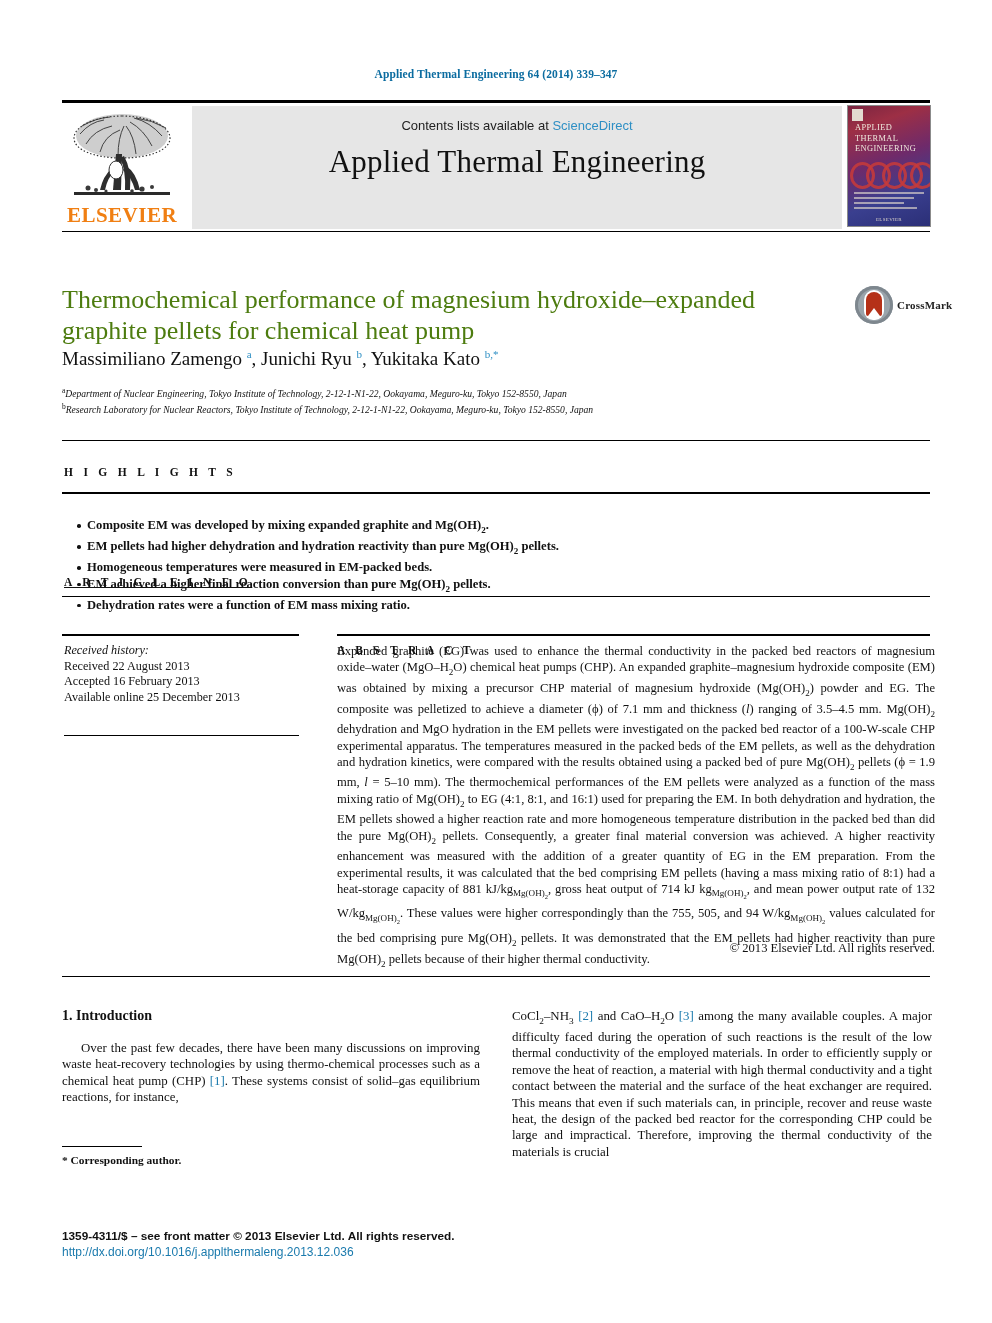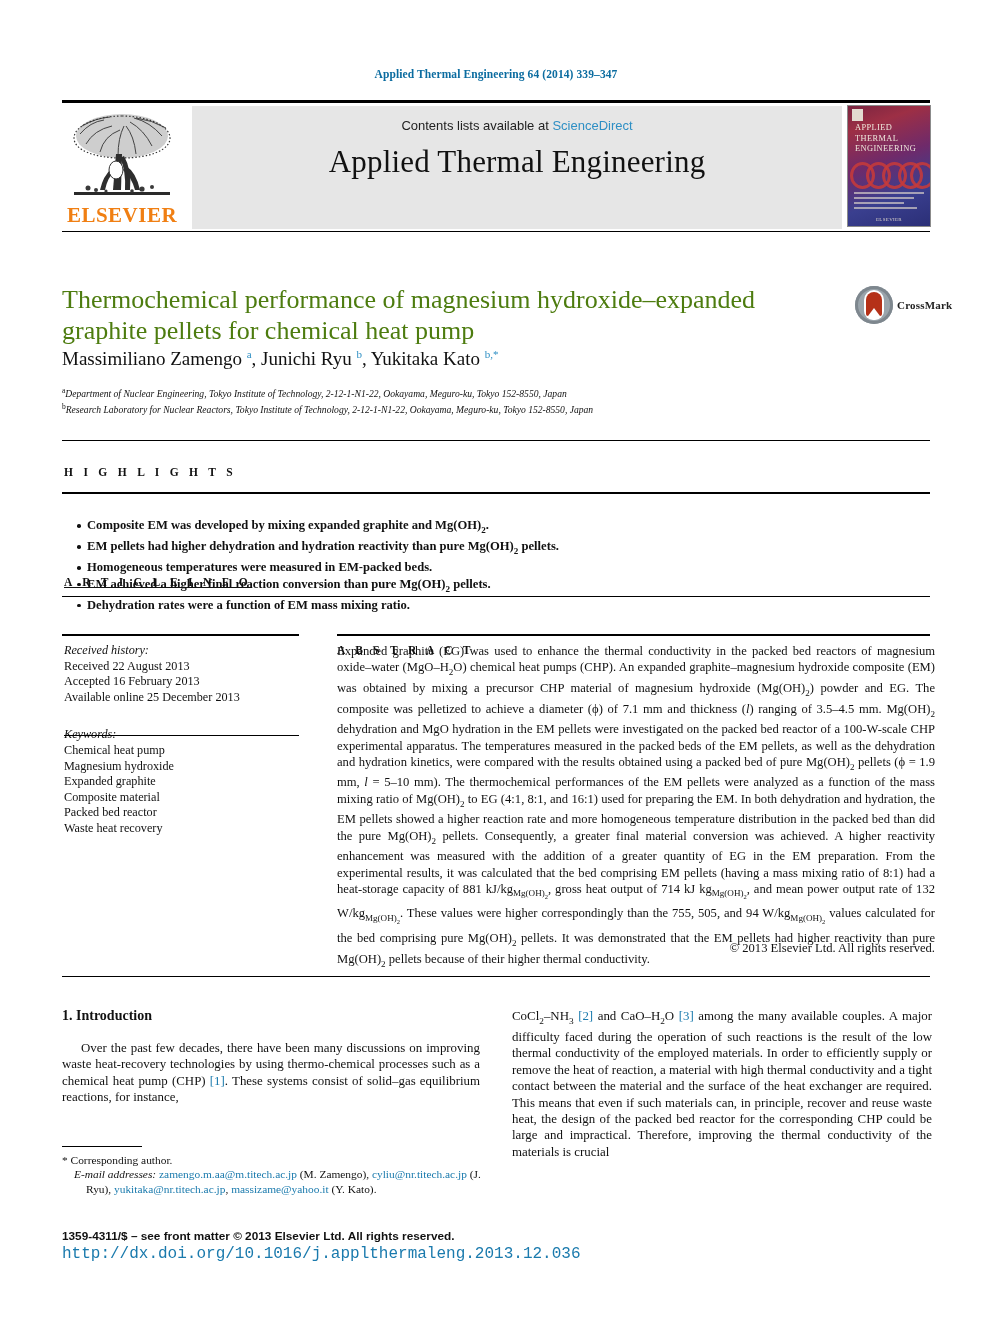--- a/index.html
+++ b/index.html
@@ -371,41 +371,42 @@
   .footnote .fn-rule {
     width: 80px; height: 1px;
     background: #000;
     margin-bottom: 6px;
   }
   .footnote .fn-text {
     font-family: "Liberation Serif", serif;
     font-size: 11.4px;
     line-height: 14.4px;
     color: #111;
+    font-weight: bold;
   }
   .footnote .fn-text .ital { font-style: italic; }
   .footnote .fn-corr { padding-left: 12px; text-indent: -12px; }
   .footnote .fn-emails { padding-left: 24px; text-indent: -12px; }
 
   .issnline {
     position: absolute;
     left: 62px; top: 1229px;
     width: 430px;
     font-family: Liberation Sans, sans-serif;
     font-size: 11.8px;
     line-height: 15px;
     font-weight: bold;
     color: #111;
   }
   .doiline {
     position: absolute;
     left: 62px; top: 1245px;
     width: 430px;
-    font-family: Liberation Mono, monospace;
-    font-size: 16px;
+    font-family: Liberation Sans, sans-serif;
+    font-size: 12px;
     color: #1a7aad;
   }
   sub { font-size: 0.72em; }
   sup { font-size: 0.72em; }
 </style>
 </head>
 <body>
 
 <div class="page">
 
@@ -519,49 +520,39 @@
   <div class="hr-med" style="left:337px; top:634px; width:593px;"></div>
 
   <div class="artinfo">
     <div class="lbl">Received history:</div>
     <div>Received 22 August 2013</div>
     <div>Accepted 16 February 2013</div>
     <div>Available online 25 December 2013</div>
 
     <div class="hr-thin" style="left:0px; top:92px; width:235px; position:absolute;"></div>
 
-    <div class="kw-block">
-      <div class="lbl">Keywords:</div>
-      <div>Chemical heat pump</div>
-      <div>Magnesium hydroxide</div>
-      <div>Expanded graphite</div>
-      <div>Composite material</div>
-      <div>Packed bed reactor</div>
-      <div>Waste heat recovery</div>
-    </div>
   </div>
 
   <div class="abstract-body">Expanded graphite (EG) was used to enhance the thermal conductivity in the packed bed reactors of magnesium oxide–water (MgO–H<sub>2</sub>O) chemical heat pumps (CHP). An expanded graphite–magnesium hydroxide composite (EM) was obtained by mixing a precursor CHP material of magnesium hydroxide (Mg(OH)<sub>2</sub>) powder and EG. The composite was pelletized to achieve a diameter (ϕ) of 7.1 mm and thickness (<i>l</i>) ranging of 3.5–4.5 mm. Mg(OH)<sub>2</sub> dehydration and MgO hydration in the EM pellets were investigated on the packed bed reactor of a 100-W-scale CHP experimental apparatus. The temperatures measured in the packed beds of the EM pellets, as well as the dehydration and hydration kinetics, were compared with the results obtained using a packed bed of pure Mg(OH)<sub>2</sub> pellets (ϕ = 1.9 mm, <i>l</i> = 5–10 mm). The thermochemical performances of the EM pellets were analyzed as a function of the mass mixing ratio of Mg(OH)<sub>2</sub> to EG (4:1, 8:1, and 16:1) used for preparing the EM. In both dehydration and hydration, the EM pellets showed a higher reaction rate and more homogeneous temperature distribution in the packed bed than did the pure Mg(OH)<sub>2</sub> pellets. Consequently, a greater final material conversion was achieved. A higher reactivity enhancement was measured with the addition of a greater quantity of EG in the EM preparation. From the experimental results, it was calculated that the bed comprising EM pellets (having a mass mixing ratio of 8:1) had a heat-storage capacity of 881 kJ/kg<sub>Mg(OH)<sub>2</sub></sub>, gross heat output of 714 kJ kg<sub>Mg(OH)<sub>2</sub></sub>, and mean power output rate of 132 W/kg<sub>Mg(OH)<sub>2</sub></sub>. These values were higher correspondingly than the 755, 505, and 94 W/kg<sub>Mg(OH)<sub>2</sub></sub> values calculated for the bed comprising pure Mg(OH)<sub>2</sub> pellets. It was demonstrated that the EM pellets had higher reactivity than pure Mg(OH)<sub>2</sub> pellets because of their higher thermal conductivity.</div>
   <div class="copyline">© 2013 Elsevier Ltd. All rights reserved.</div>
 
   <div class="hr-thin" style="left:62px; top:976px; width:868px;"></div>
 
   <div class="col-left">
     <h2 class="sec-title">1.  Introduction</h2>
     <p class="body-par indent">Over the past few decades, there have been many discussions on improving waste heat-recovery technologies by using thermo-chemical processes such as a chemical heat pump (CHP) <span class="lnk">[1]</span>. These systems consist of solid–gas equilibrium reactions, for instance,</p>
   </div>
 
   <div class="col-right">
     <p class="body-par">CoCl<sub>2</sub>–NH<sub>3</sub> <span class="lnk">[2]</span> and CaO–H<sub>2</sub>O <span class="lnk">[3]</span> among the many available couples. A major difficulty faced during the operation of such reactions is the result of the low thermal conductivity of the employed materials. In order to efficiently supply or remove the heat of reaction, a material with high thermal conductivity and a tight contact between the material and the surface of the heat exchanger are required. This means that even if such materials can, in principle, recover and reuse waste heat, the design of the packed bed reactor for the corresponding CHP could be large and impractical. Therefore, improving the thermal conductivity of the materials is crucial</p>
   </div>
 
   <div class="footnote">
     <div class="fn-rule"></div>
     <div class="fn-text">
       <div class="fn-corr">* Corresponding author.</div>
-      <div class="fn-emails"><span class="ital">E-mail addresses:</span> <span class="lnk">zamengo.m.aa@m.titech.ac.jp</span> (M. Zamengo), <span class="lnk">cyliu@nr.titech.ac.jp</span> (J. Ryu), <span class="lnk">yukitaka@nr.titech.ac.jp</span>, <span class="lnk">massizame@yahoo.it</span> (Y. Kato).</div>
     </div>
   </div>
 
   <div class="issnline">1359-4311/$ – see front matter © 2013 Elsevier Ltd. All rights reserved.</div>
   <div class="doiline">http://dx.doi.org/10.1016/j.applthermaleng.2013.12.036</div>
 
 </div>
 
 </body></html>

